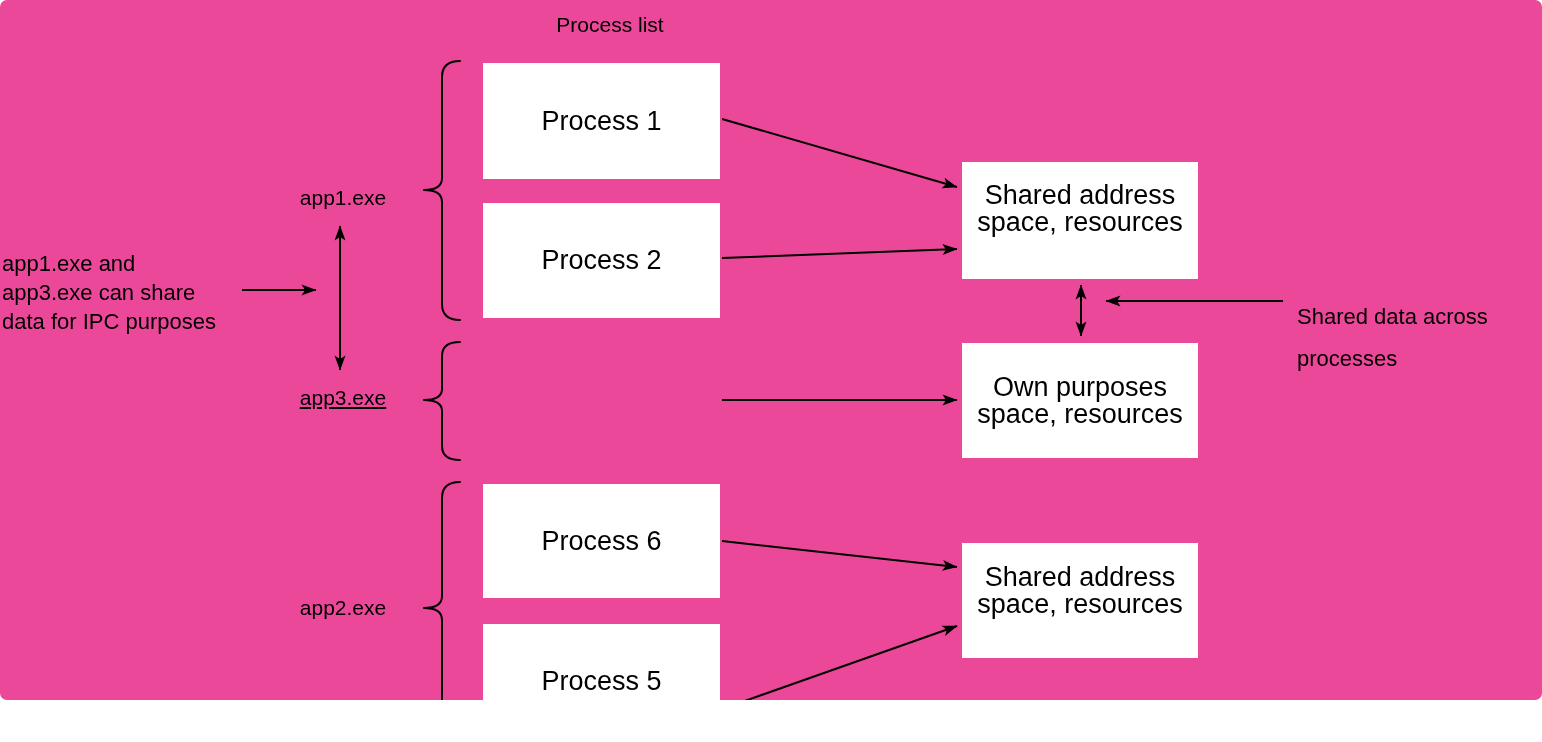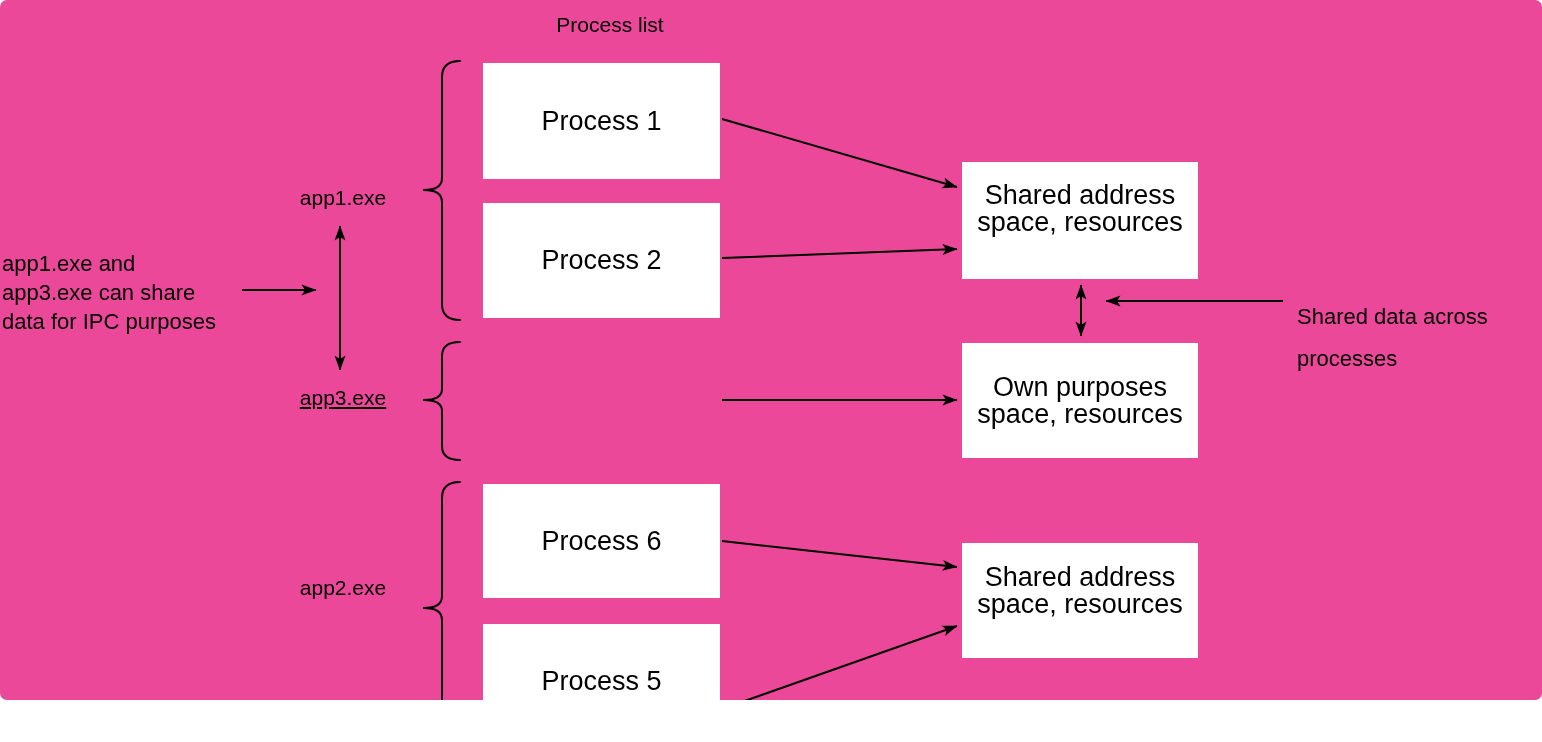--- a/index.html
+++ b/index.html
@@ -54,21 +54,21 @@
     position: absolute;
     font-size: 21px;
     line-height: 22px;
     text-align: center;
     z-index: 2;
     white-space: pre-line;
   }
   .title-label   { left: 490px;  top: 14px;  width: 240px; }
   .group-app1    { left: 283px;  top: 187px; width: 120px; }
   .group-app3    { left: 283px;  top: 387px; width: 120px; text-decoration: underline; }
-  .group-app2    { left: 283px;  top: 577px; width: 120px; }
+  .group-app2    { left: 283px;  top: 597px; width: 120px; }
   .note {
     position: absolute;
     font-size: 22px;
     line-height: 29px;
     text-align: left;
     z-index: 2;
     white-space: pre-line;
   }
   .note-left  { left: 2px;    top: 249px; width: 232px; }
   .note-right { left: 1297px; top: 274px; width: 220px; line-height: 42px; margin-top: 22px; }

